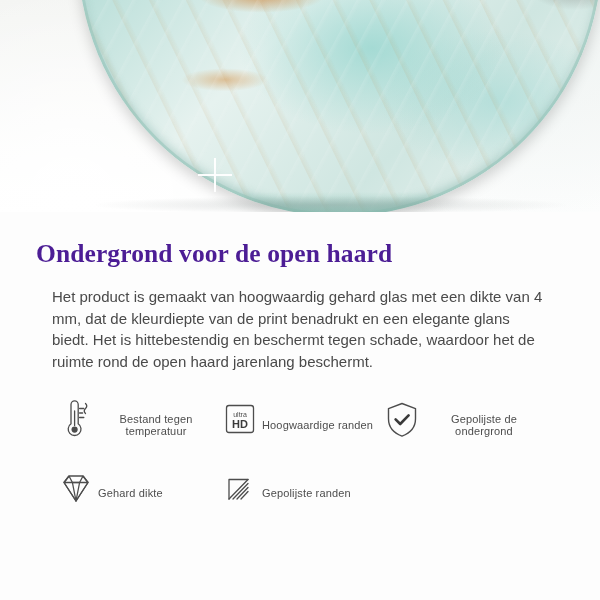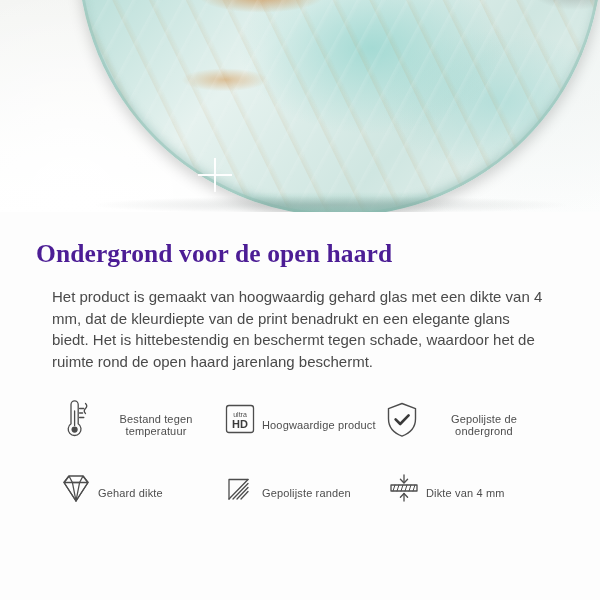--- a/index.html
+++ b/index.html
@@ -215,21 +215,21 @@
       </div>
 
       <div class="feature">
         <div class="feature-icon">
           <svg width="44" height="40" viewBox="0 0 44 40">
             <rect x="8.5" y="5.5" width="27" height="27" rx="2.5" fill="none" stroke="#4d4d4d" stroke-width="1.3"></rect>
             <text x="22" y="16.5" text-anchor="middle" font-family="Liberation Sans, sans-serif" font-size="7" fill="#4d4d4d">ultra</text>
             <text x="22" y="27.5" text-anchor="middle" font-family="Liberation Sans, sans-serif" font-size="11" font-weight="bold" fill="#3a3a3a">HD</text>
           </svg>
         </div>
-        <div class="feature-label">Hoogwaardige product</div>
+        <div class="feature-label">Hoogwaardige randen</div>
       </div>
 
       <div class="feature">
         <div class="feature-icon">
           <svg width="40" height="42" viewBox="0 0 40 42">
             <path d="M20 4.5 6.5 9.6v10.1c0 8.2 5.6 14.4 13.5 17.4 7.9-3 13.5-9.2 13.5-17.4V9.6z" fill="none" stroke="#4d4d4d" stroke-width="1.4" stroke-linejoin="round"></path>
             <path d="M13.6 20.4l4.6 4.6 8.4-8.6" fill="none" stroke="#3a3a3a" stroke-width="2.6" stroke-linecap="round" stroke-linejoin="round"></path>
           </svg>
         </div>
         <div class="feature-label">Gepolijste de ondergrond</div>
@@ -254,29 +254,16 @@
             <path d="M11 31V11.5h19"></path>
             <path d="M30 11.5 11 31"></path>
             <path d="M30 15.5 15 31"></path>
             <path d="M30 19.5 19 31"></path>
             <path d="M30 23.5 23 31"></path>
           </svg>
         </div>
         <div class="feature-label">Gepolijste randen</div>
       </div>
 
-      <div class="feature">
-        <div class="feature-icon">
-          <svg width="44" height="40" viewBox="0 0 44 40" fill="none" stroke="#4d4d4d" stroke-width="1.3" stroke-linecap="round" stroke-linejoin="round">
-            <path d="M22 7v7.5"></path>
-            <path d="M18.4 11.2 22 15l3.6-3.8"></path>
-            <rect x="9" y="17" width="26" height="6" fill="none" stroke="#4d4d4d" stroke-width="1.3"></rect>
-            <path d="M11 23l2-6M15 23l2-6M19 23l2-6M23 23l2-6M27 23l2-6M31 23l2-6" stroke-width="1"></path>
-            <path d="M22 33v-7.5"></path>
-            <path d="M18.4 29.3 22 25.5l3.6 3.8"></path>
-          </svg>
-        </div>
-        <div class="feature-label">Dikte van 4 mm</div>
-      </div>
 
     </div>
   </div>
 </div>
 
 </body></html>

